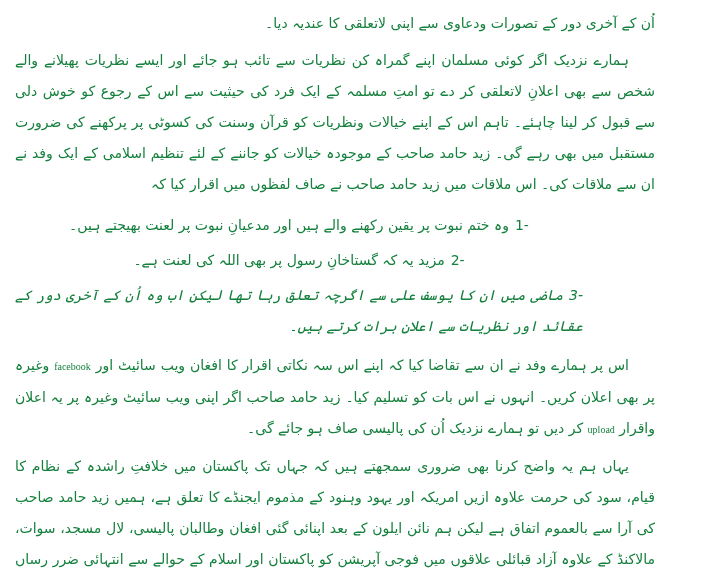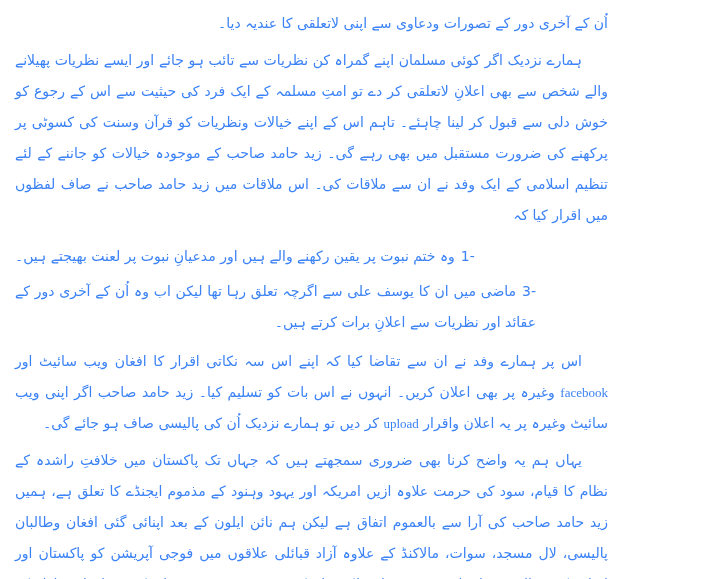--- a/index.html
+++ b/index.html
@@ -9,77 +9,79 @@
   }
   body {
     width: 725px;
     height: 579px;
     overflow: hidden;
   }
   .page {
     box-sizing: border-box;
     width: 725px;
     height: 445px;
-    padding: 8px 117px 0 15px;   
+    padding: 8px 70px 0 15px;   
     direction: rtl;
     unicode-bidi: embed;
     font-family: "DejaVu Sans", sans-serif;
     font-size: 14px;
     line-height: 31px;
-    color: #3b82f6;
+    color: #15803d;
     background: #ffffff;
     letter-spacing: 0;
   }
   .para {
     margin: 0 0 6px 0;
     text-align: justify;
   }
   .para.indent {
     text-indent: 26px;          
   }
   .para.intro {
     text-align: right;          
   }
   .admissions {
     margin: 10px 0 8px 0;
   }
   .item {
     margin: 0 72px 4px 0;       
-    text-align: left;
+    text-align: center;
   }
   .item.long {
     text-align: justify;        
+    font-style: italic;
   }
   .marker {
     direction: ltr;
     unicode-bidi: embed;
     display: inline-block;
     padding-left: 6px;          
     font-family: "DejaVu Sans", sans-serif;
   }
   .latin {
     direction: ltr;
     unicode-bidi: embed;
     font-family: "Liberation Serif", serif;
-    font-size: 13px;
+    font-size: 10px;
   }
 </style>
 </head>
 <body>
 
 <div class="page">
 
   <p class="para intro">اُن کے آخری دور کے تصورات ودعاوی سے اپنی لاتعلقی کا عندیہ دیا۔</p>
 
   <p class="para indent">ہمارے نزدیک اگر کوئی مسلمان اپنے گمراہ کن نظریات سے تائب ہو جائے اور ایسے نظریات پھیلانے والے شخص سے بھی اعلانِ لاتعلقی کر دے تو امتِ مسلمہ کے ایک فرد کی حیثیت سے اس کے رجوع کو خوش دلی سے قبول کر لینا چاہئے۔ تاہم اس کے اپنے خیالات ونظریات کو قرآن وسنت کی کسوٹی پر پرکھنے کی ضرورت مستقبل میں بھی رہے گی۔ زید حامد صاحب کے موجودہ خیالات کو جاننے کے لئے تنظیم اسلامی کے ایک وفد نے ان سے ملاقات کی۔ اس ملاقات میں زید حامد صاحب نے صاف لفظوں میں اقرار کیا کہ</p>
 
   <div class="admissions">
 
     <p class="item"><span class="marker">1-</span><span>وہ ختم نبوت پر یقین رکھنے والے ہیں اور مدعیانِ نبوت پر لعنت بھیجتے ہیں۔</span></p>
 
+    <p class="item"><span class="marker">2-</span><span>مزید یہ کہ گستاخانِ رسول پر بھی اللہ کی لعنت ہے۔</span></p>
 
     <p class="item long"><span class="marker">3-</span><span>ماضی میں ان کا یوسف علی سے اگرچہ تعلق رہا تھا لیکن اب وہ اُن کے آخری دور کے عقائد اور نظریات سے اعلانِ برات کرتے ہیں۔</span></p>
 
   </div>
 
   <p class="para indent"><span>اس پر ہمارے وفد نے ان سے تقاضا کیا کہ اپنے اس سہ نکاتی اقرار کا افغان ویب سائیٹ اور </span><span class="latin">facebook</span><span> وغیرہ پر بھی اعلان کریں۔ انہوں نے اس بات کو تسلیم کیا۔ زید حامد صاحب اگر اپنی ویب سائیٹ وغیرہ پر یہ اعلان واقرار </span><span class="latin">upload</span><span> کر دیں تو ہمارے نزدیک اُن کی پالیسی صاف ہو جائے گی۔</span></p>
 
   <p class="para indent">یہاں ہم یہ واضح کرنا بھی ضروری سمجھتے ہیں کہ جہاں تک پاکستان میں خلافتِ راشدہ کے نظام کا قیام، سود کی حرمت علاوہ ازیں امریکہ اور یہود وہنود کے مذموم ایجنڈے کا تعلق ہے، ہمیں زید حامد صاحب کی آرا سے بالعموم اتفاق ہے لیکن ہم نائن ایلون کے بعد اپنائی گئی افغان وطالبان پالیسی، لال مسجد، سوات، مالاکنڈ کے علاوہ آزاد قبائلی علاقوں میں فوجی آپریشن کو پاکستان اور اسلام کے حوالے سے انتہائی ضرر رساں بلکہ تباہ کن سمجھتے ہیں۔ ہم ان کی مخلوط محافل کے اہتمام کو بھی شریعت کے تقاضوں کے ہم آہنگ نہیں سمجھتے۔</p>
 
 </div>

